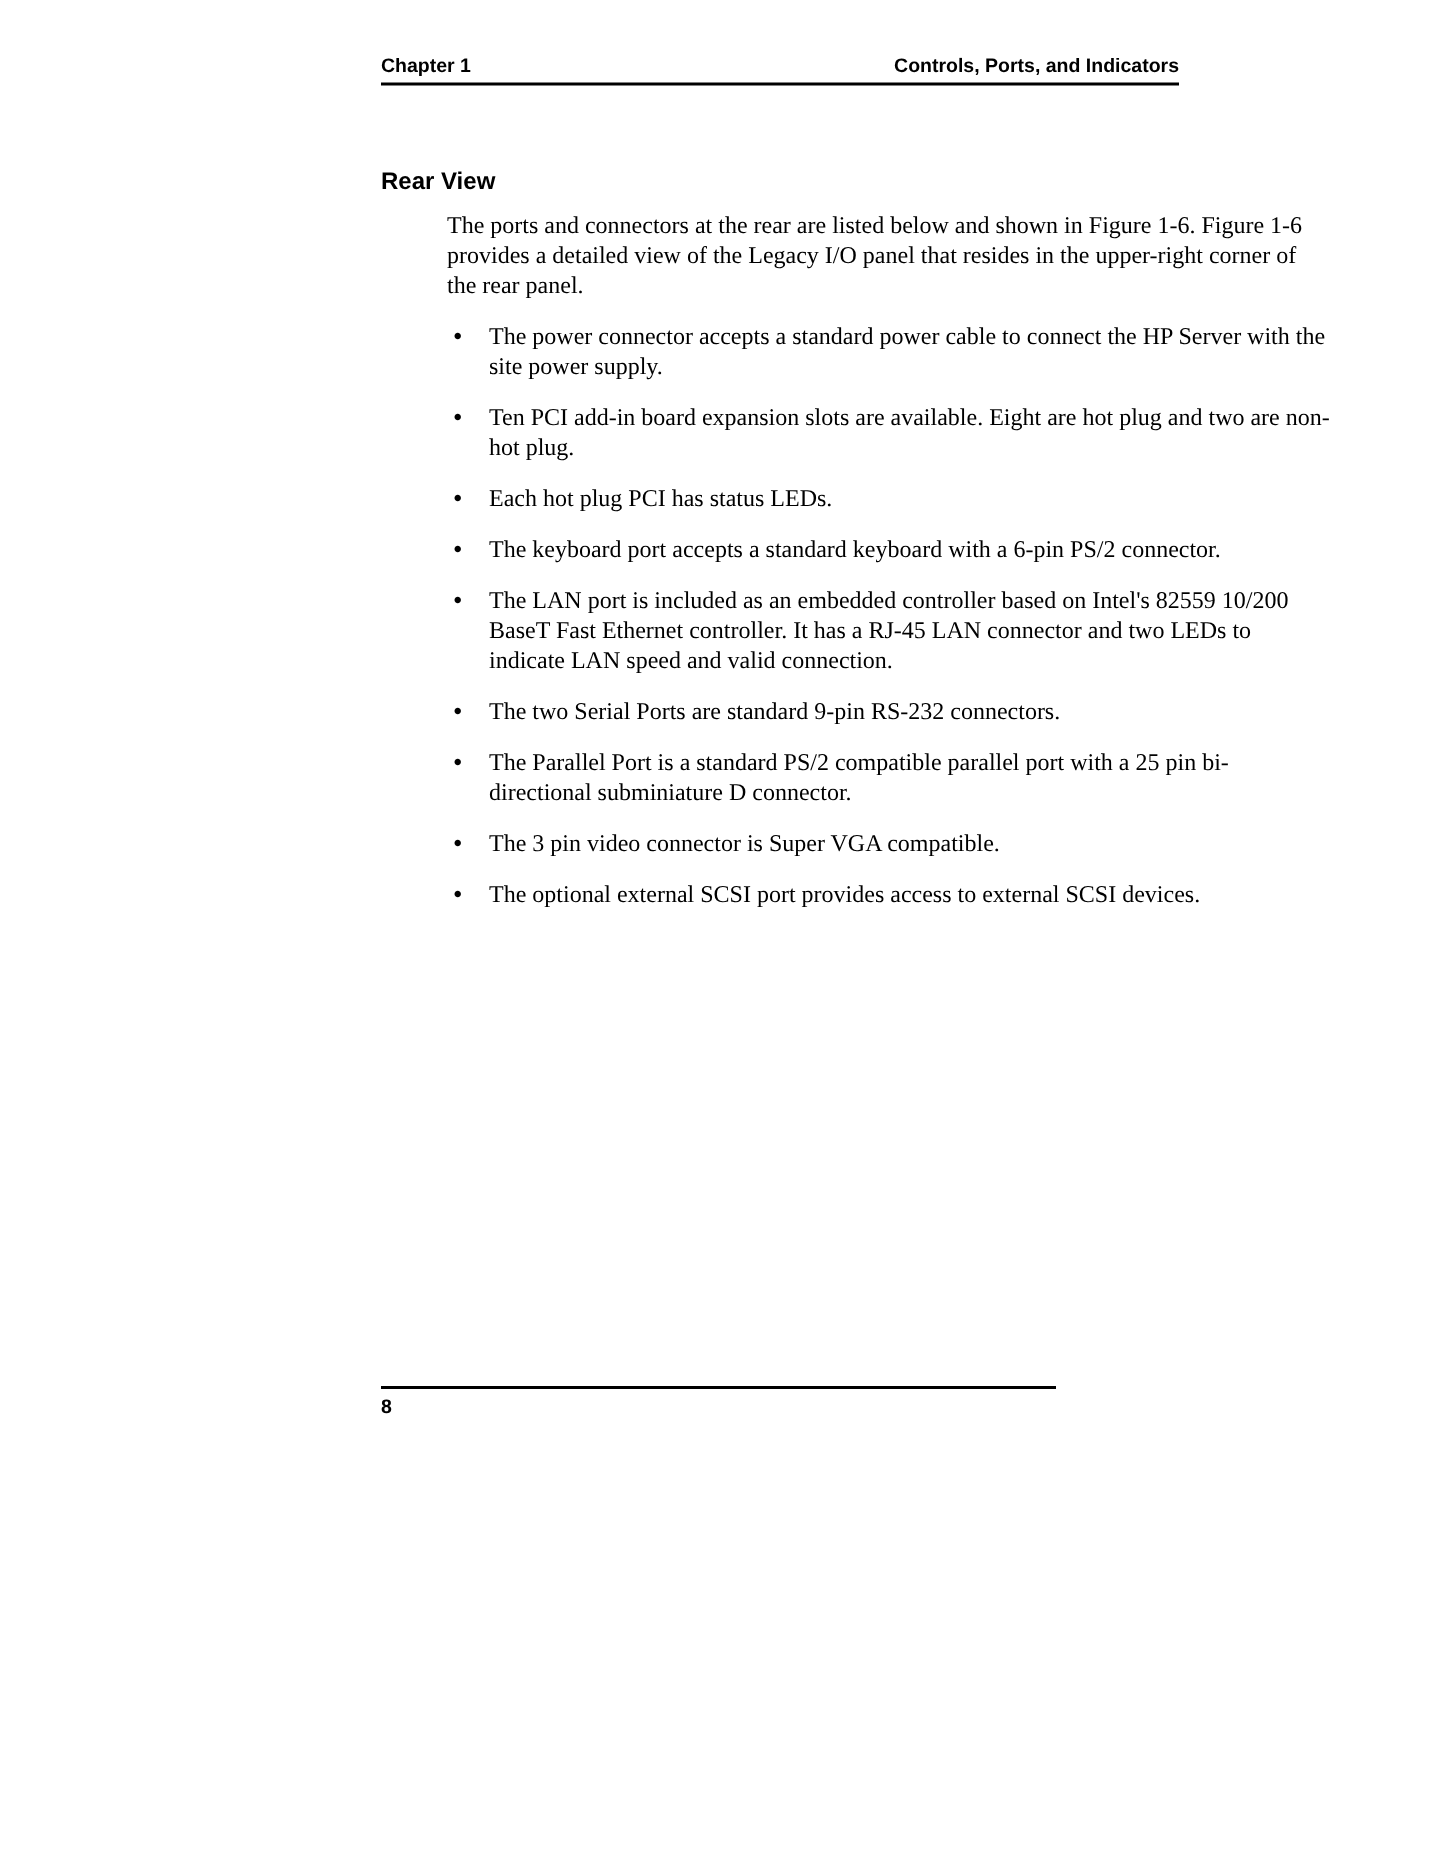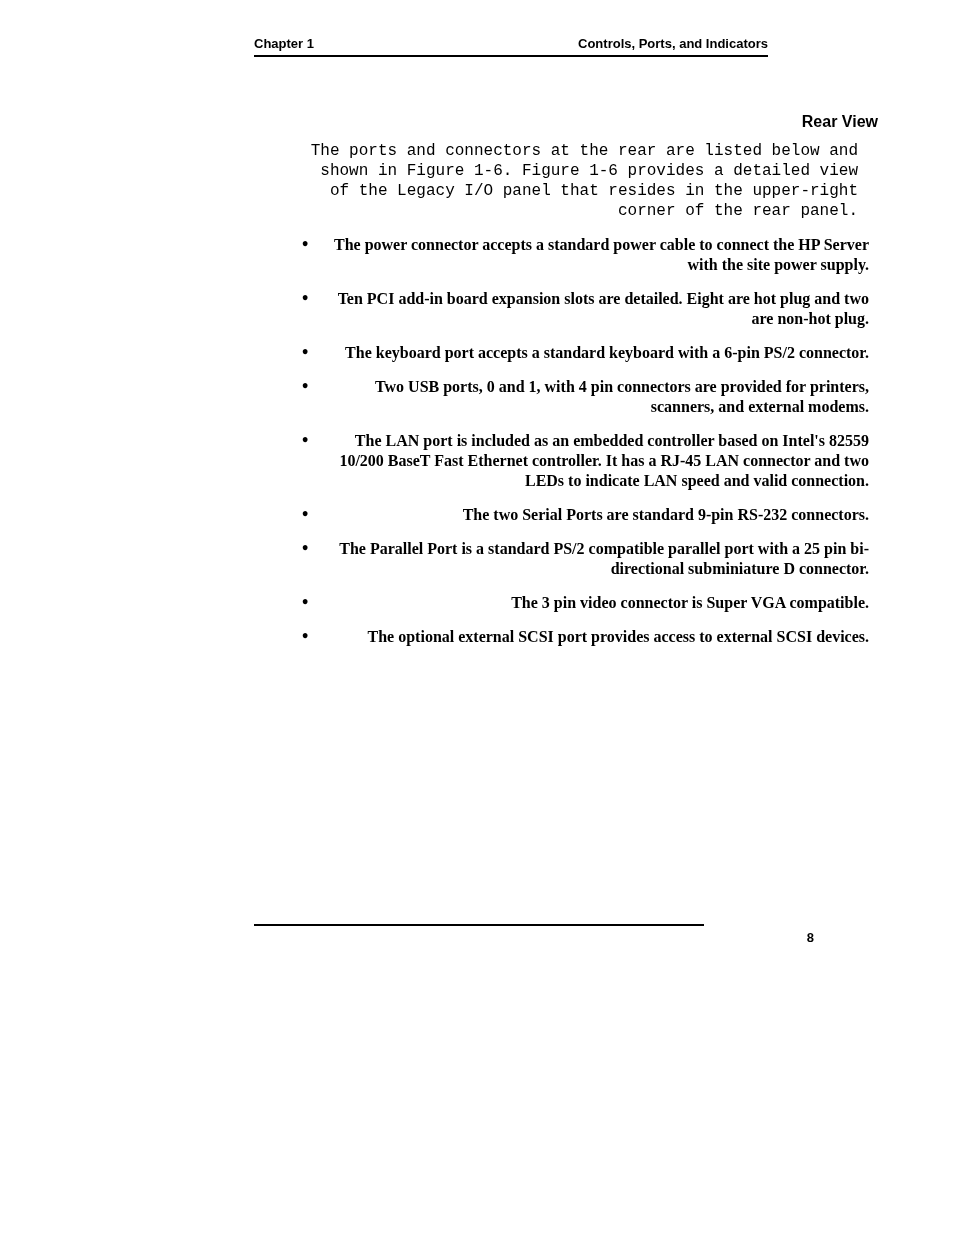--- a/index.html
+++ b/index.html
@@ -5,26 +5,25 @@
   body {
     margin: 0;
     padding: 0;
     background: #fff;
     font-family: "Times New Roman", Times, serif;
     font-size: 16px;
     color: #000;
     width: 954px;
   }
   .page {
-    padding: 36px 76px 60px 140px;
+    padding: 36px 58px 60px 140px;
     box-sizing: border-box;
     width: 954px;
     min-height: 1235px;
     position: relative;
-    text-align: right;
   }
   .header-row {
     display: flex;
     justify-content: space-between;
     font-family: Arial, Helvetica, sans-serif;
     font-weight: bold;
     font-size: 13px;
     padding: 0 110px 4px 114px;
   }
   .header-rule {
@@ -37,27 +36,25 @@
   }
   .section-heading {
     font-family: Arial, Helvetica, sans-serif;
     font-weight: bold;
     font-size: 16px;
     margin: 0 0 10px 114px;
   }
   .intro-para {
     margin: 0 20px 14px 158px;
     line-height: 1.25;
-    font-family: Liberation Mono, monospace;
   }
   ul.bullets {
     list-style: none;
     padding: 0;
     margin: 0 9px 0 158px;
-    font-weight: bold;
   }
   ul.bullets li {
     position: relative;
     padding: 0 0 0 28px;
     margin: 0 0 14px 0;
     line-height: 1.25;
   }
   ul.bullets li::before {
     content: "•";
     position: absolute;
@@ -93,23 +90,23 @@
     <span>Chapter 1</span>
     <span>Controls, Ports, and Indicators</span>
   </div>
   <hr class="header-rule">
 
   <div class="content">
     <h2 class="section-heading">Rear View</h2>
     <p class="intro-para">The ports and connectors at the rear are listed below and shown in Figure 1-6. Figure 1-6 provides a detailed view of the Legacy I/O panel that resides in the upper-right corner of the rear panel.</p>
     <ul class="bullets">
       <li>The power connector accepts a standard power cable to connect the HP Server with the site power supply.</li>
-      <li>Ten PCI add-in board expansion slots are detailed.  Eight are hot plug and two are non-hot plug.</li>
+      <li>Ten PCI add-in board expansion slots are available.  Eight are hot plug and two are non-hot plug.</li>
+      <li>Each hot plug PCI has status LEDs.</li>
       <li>The keyboard port accepts a standard keyboard with a 6-pin PS/2 connector.</li>
-      <li>Two USB ports, 0 and 1, with 4 pin connectors are provided for printers, scanners, and external modems.</li>
       <li>The LAN port is included as an embedded controller based on Intel's 82559 10/200 BaseT Fast Ethernet controller. It has a RJ-45 LAN connector and two LEDs to indicate LAN speed and valid connection.</li>
       <li>The two Serial Ports are standard 9-pin RS-232 connectors.</li>
       <li>The Parallel Port is a standard PS/2 compatible parallel port with a 25 pin bi-directional subminiature D connector.</li>
       <li>The 3 pin video connector is Super VGA compatible.</li>
       <li>The optional external SCSI port provides access to external SCSI devices.</li>
     </ul>
   </div>
 
   <div class="footer">
     <hr class="footer-rule">

